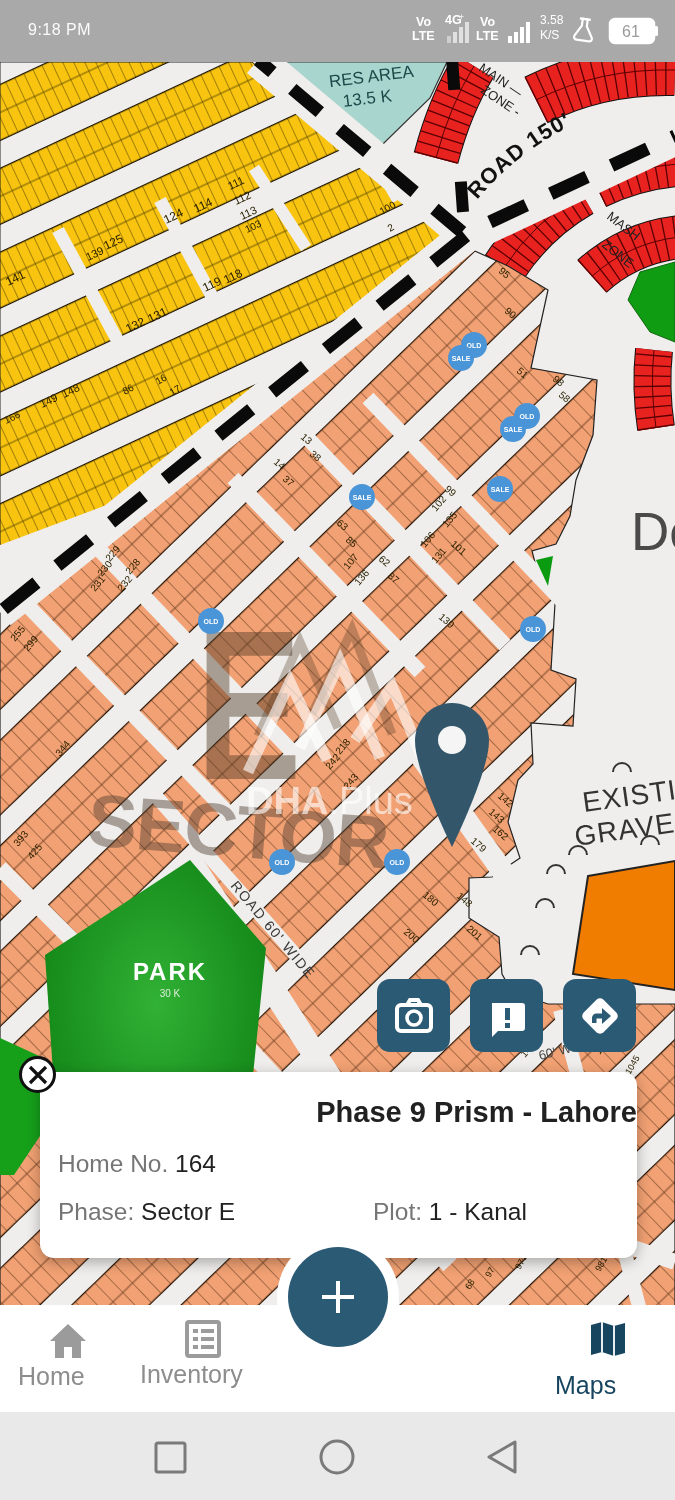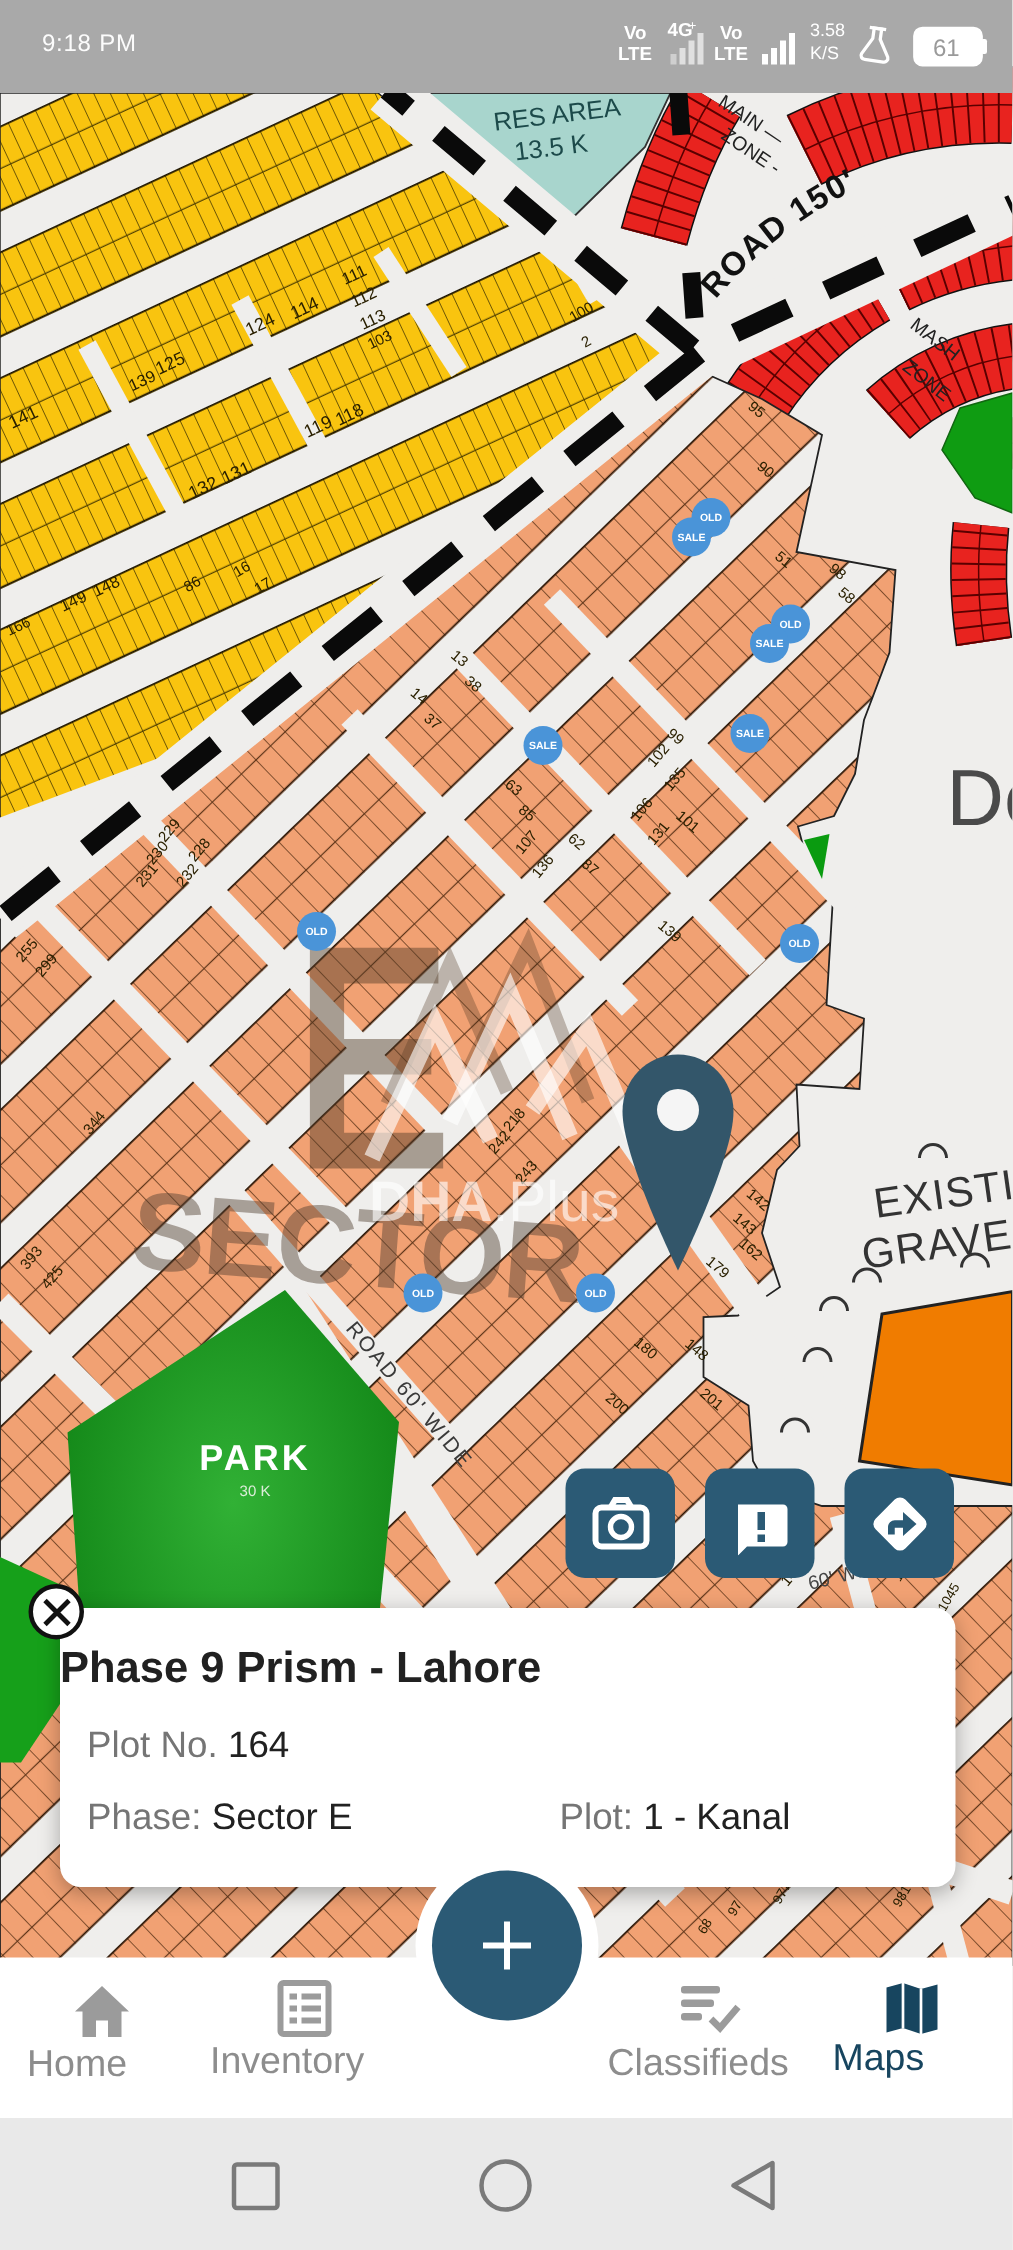--- a/index.html
+++ b/index.html
@@ -1,18 +1,18 @@
 <!DOCTYPE html>
 <html><head><meta charset="utf-8"><style>
 *{margin:0;padding:0;box-sizing:border-box}
 body{width:675px;height:1500px;position:relative;overflow:hidden;font-family:"Liberation Sans",sans-serif;background:#efeeec}
 .status{position:absolute;top:0;left:0;width:675px;height:62px;background:#a9a9a9;z-index:30;color:#fcfcfc}
 .time{position:absolute;left:28px;top:21px;font-size:16px;letter-spacing:0.5px}
 .card{position:absolute;left:40px;top:1072px;width:597px;height:186px;background:#fff;border-radius:14px;box-shadow:0 4px 14px rgba(0,0,0,0.3);z-index:40}
-.card h1{font-size:29px;color:#212121;text-align:left;margin-top:24px;font-weight:bold}
+.card h1{font-size:29px;color:#212121;text-align:right;margin-top:24px;font-weight:bold}
 .row{position:absolute;left:18px;right:14px;display:flex;font-size:24.5px;color:#212121}
 .lab{color:#757575}
 .closebtn{position:absolute;left:19px;top:1056px;width:37px;height:37px;border-radius:50%;background:#fff;border:3.4px solid #111;z-index:45}
 .btnrow{position:absolute;top:979px;left:377px;z-index:35;display:flex}
 .mbtn{width:73px;height:73px;background:#2b5a75;border-radius:13px;margin-right:20px;display:flex;align-items:center;justify-content:center}
 .fabring{position:absolute;left:277px;top:1236px;width:122px;height:122px;border-radius:50%;background:#fff;z-index:42}
 .fab{position:absolute;left:288px;top:1247px;width:100px;height:100px;border-radius:50%;background:#2b5a75;z-index:43;display:flex;align-items:center;justify-content:center}
 .nav{position:absolute;top:1305px;left:0;width:675px;height:107px;background:#fff;z-index:41}
 .navitem{position:absolute;text-align:left;color:#8d8d8d;font-size:25px}
 .navitem svg{display:block;margin:0 auto}
@@ -354,21 +354,21 @@
 
 <div class="closebtn"><svg width="30" height="30" viewBox="0 0 30 30" style="margin:1px">
       <path d="M7,7 L23,23 M23,7 L7,23" stroke="#111" stroke-width="3.2"></path>
     </svg></div>
 
 <div class="card">
 
  <h1>Phase 9 Prism - Lahore</h1>
 
  <div class="row" style="top:78px">
-      <div style="width:315px"><span class="lab">Plot No. </span>164</div>
+      <div style="width:315px"><span class="lab">Home No. </span>164</div>
     </div>
 
  <div class="row" style="top:126px">
       <div style="width:315px"><span class="lab">Phase: </span>Sector E</div>
       <div><span class="lab">Plot: </span>1 - Kanal</div>
     </div>
 </div>
 
 <div class="fabring"></div>
 
@@ -395,38 +395,27 @@
           <rect x="18" y="9" width="13" height="4"></rect>
           <rect x="10" y="17" width="5" height="4"></rect>
           <rect x="18" y="17" width="13" height="4"></rect>
           <rect x="10" y="25" width="5" height="4"></rect>
           <rect x="18" y="25" width="13" height="4"></rect>
         </g>
       </svg>
   <div style="margin-top:2px">Inventory</div>
  </div>
 
- <div class="navitem" style="left:405px;top:17px;width:135px">
-  <svg width="46" height="34" viewBox="0 0 46 34">
-        <g fill="#9b9b9b">
-          <rect x="4" y="2" width="26" height="5" rx="2"></rect>
-          <rect x="4" y="11" width="22" height="5" rx="2"></rect>
-          <rect x="4" y="20" width="14" height="5" rx="2"></rect>
-        </g>
-        <path d="M24,24 L30,30 L42,16" fill="none" stroke="#9b9b9b" stroke-width="4.5"></path>
-      </svg>
-  <div style="margin-top:5px">Classifieds</div>
- </div>
 
  <div class="navitem" style="left:555px;top:16px;width:105px;color:#17455f">
   <svg width="38" height="37" viewBox="0 0 38 37">
         <path d="M2,4 L13,1 L25,5 L36,2 L36,32 L25,35 L13,31 L2,34 Z" fill="#17455f"></path>
         <path d="M13,1 L13,31 M25,5 L25,35" stroke="#fff" stroke-width="1.8"></path>
       </svg>
-  <div style="margin-top:0">Maps</div>
+  <div style="margin-top:13px">Maps</div>
  </div>
 </div>
 
 <div class="andbar">
  <svg width="675" height="88" viewBox="0 0 675 88">
 
   <rect x="156" y="31" width="29" height="29" rx="2" fill="none" stroke="#7a7a7a" stroke-width="3"></rect>
 
   <circle cx="337" cy="45" r="16" fill="none" stroke="#7a7a7a" stroke-width="3"></circle>
 

